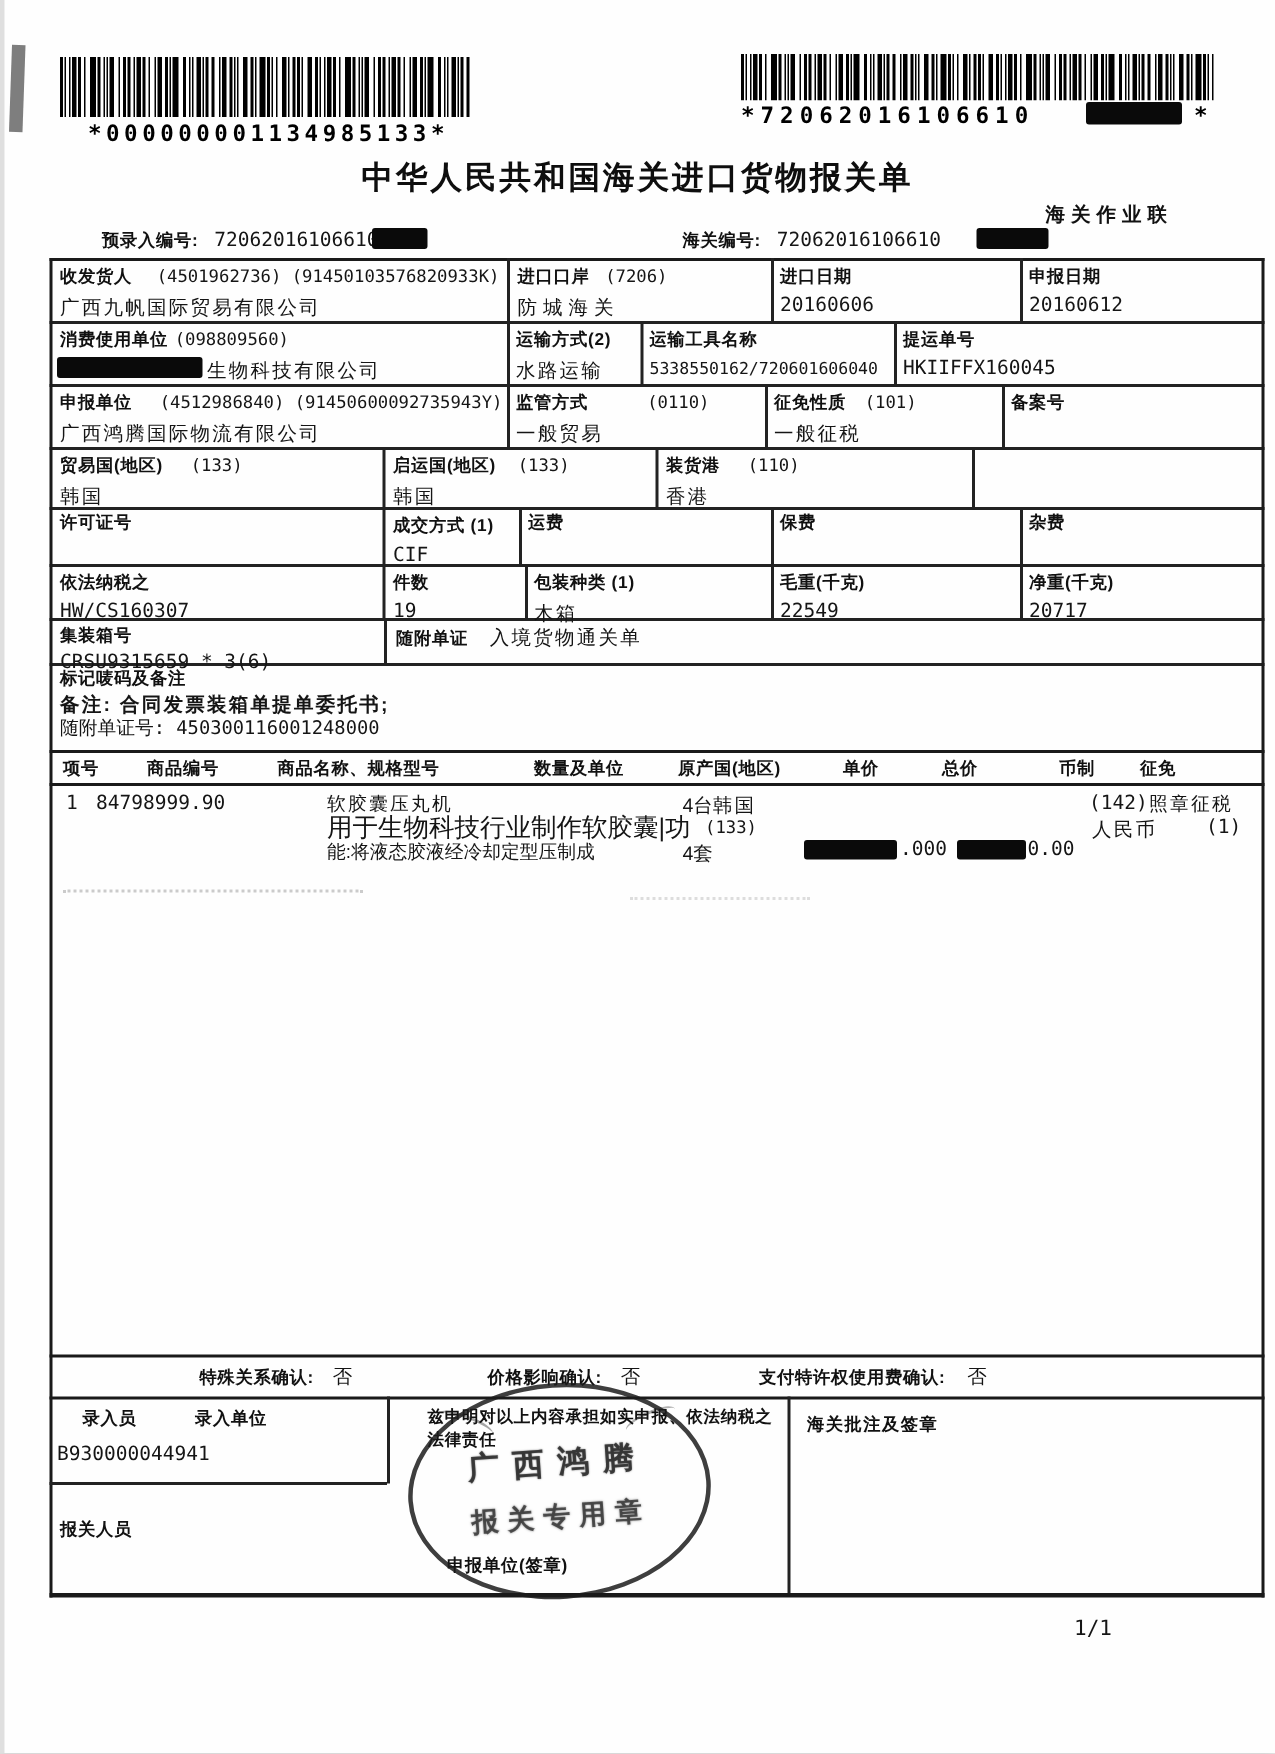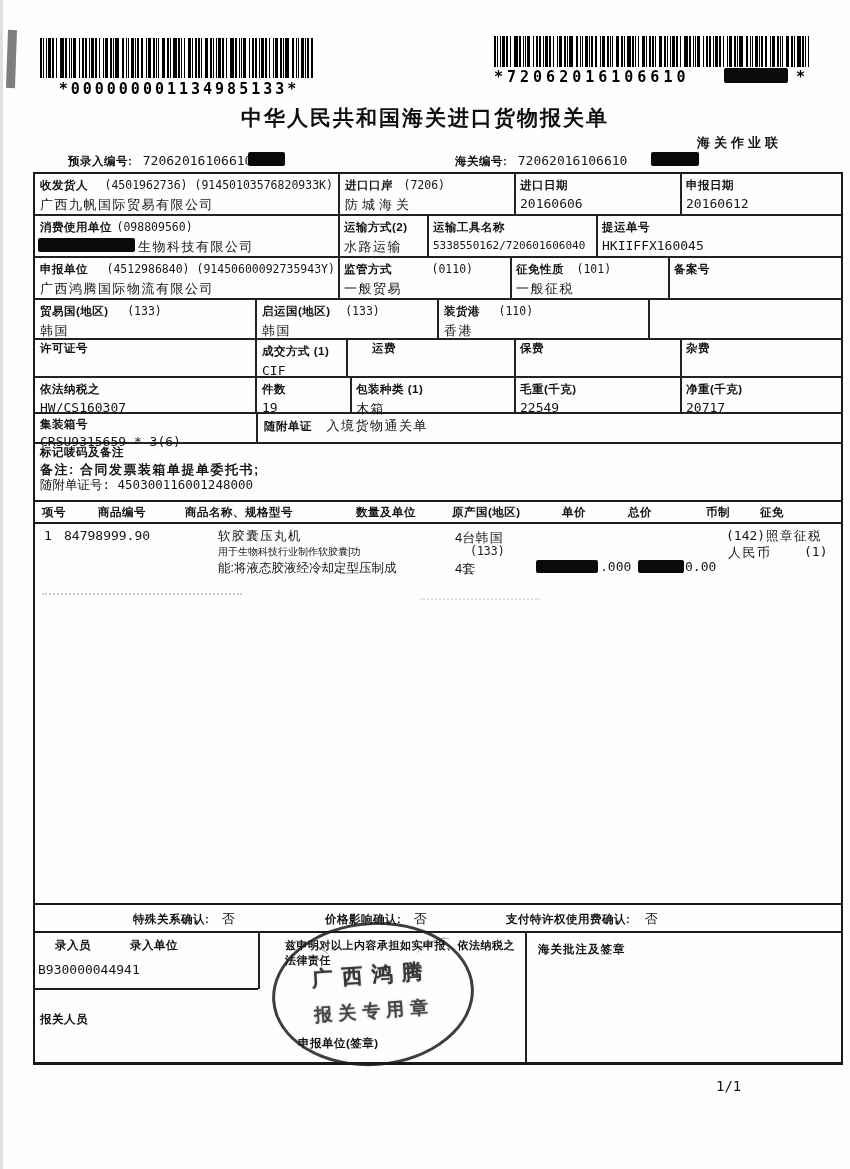--- a/index.html
+++ b/index.html
@@ -352,21 +352,21 @@
     <span class="lbl">装货港</span>
     <span class="val num sm" style="margin-left:14px;">(110)</span>
     <div class="val cjk" style="margin-top:3px;">香港</div>
   </div>
 
   <div class="abs lbl" style="left:40px;top:341px;">许可证号</div>
   <div class="abs" style="left:262px;top:341px;">
     <span class="lbl">成交方式 (1)</span>
     <div class="val num" style="margin-top:4px;">CIF</div>
   </div>
-  <div class="abs lbl" style="left:372px;top:341px;">运费</div>
+  <div class="abs lbl" style="left:352px;top:341px;">运费</div>
   <div class="abs lbl" style="left:520px;top:341px;">保费</div>
   <div class="abs lbl" style="left:686px;top:341px;">杂费</div>
 
   <div class="abs" style="left:40px;top:379px;">
     <span class="lbl">依法纳税之</span>
     <div class="val num" style="margin-top:3px;">HW/CS160307</div>
   </div>
   <div class="abs" style="left:262px;top:379px;">
     <span class="lbl">件数</span>
     <div class="val num" style="margin-top:3px;">19</div>
@@ -404,21 +404,21 @@
   <div class="abs lbl" style="left:452px;top:505px;">原产国(地区)</div>
   <div class="abs lbl" style="left:562px;top:505px;">单价</div>
   <div class="abs lbl" style="left:628px;top:505px;">总价</div>
   <div class="abs lbl" style="left:706px;top:505px;">币制</div>
   <div class="abs lbl" style="left:760px;top:505px;">征免</div>
 
   <div class="abs val num" style="left:44px;top:528px;">1</div>
   <div class="abs val num" style="left:64px;top:528px;">84798999.90</div>
   <div class="abs" style="left:218px;top:528px;line-height:16px;">
     <div class="val cjk" style="font-size:12.5px;">软胶囊压丸机</div>
-    <div class="val" style="font-size:10px;">用于生物科技行业制作软胶囊|功</div>
+    <div class="val" style="font-size:17px;">用于生物科技行业制作软胶囊|功</div>
     <div class="val" style="font-size:12.5px;">能:将液态胶液经冷却定型压制成</div>
   </div>
   <div class="abs" style="left:455px;top:528px;">
     <span class="val">4台</span><span class="val cjk">韩国</span>
   </div>
   <div class="abs val num sm" style="left:470px;top:544px;">(133)</div>
   <div class="abs val" style="left:455px;top:560px;">4套</div>
   <div class="blob" style="left:536px;top:560px;width:62px;height:13px;"></div>
   <div class="abs val num" style="left:600px;top:559px;">.000</div>
   <div class="blob" style="left:638px;top:560px;width:46px;height:13px;"></div>

